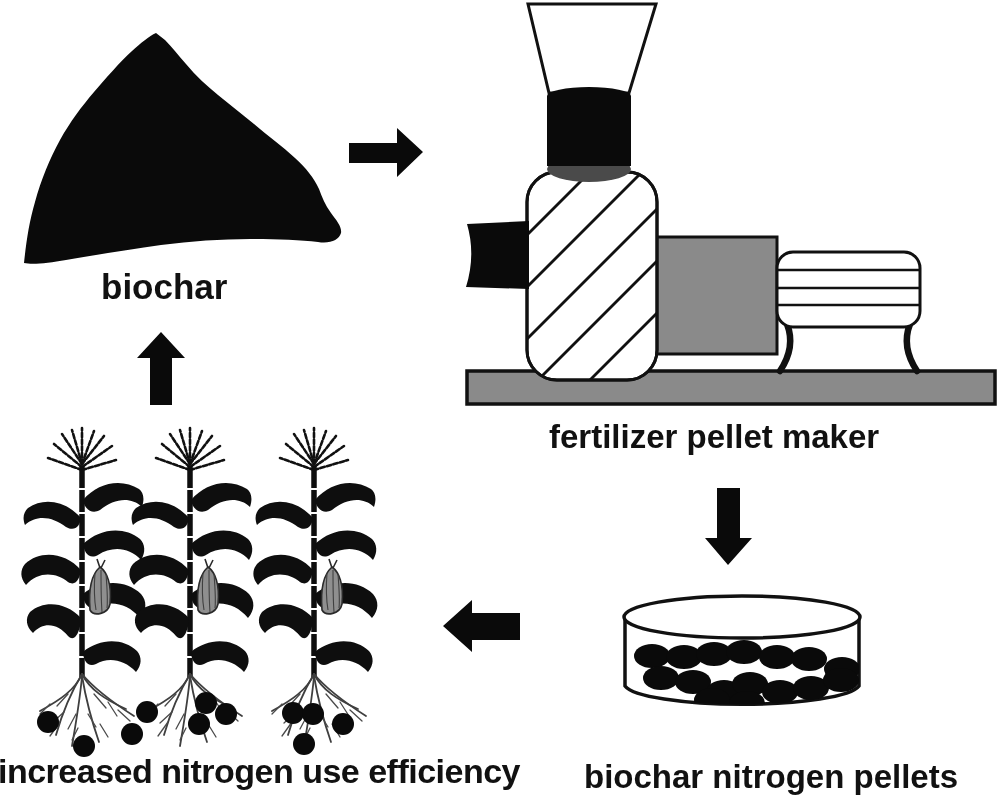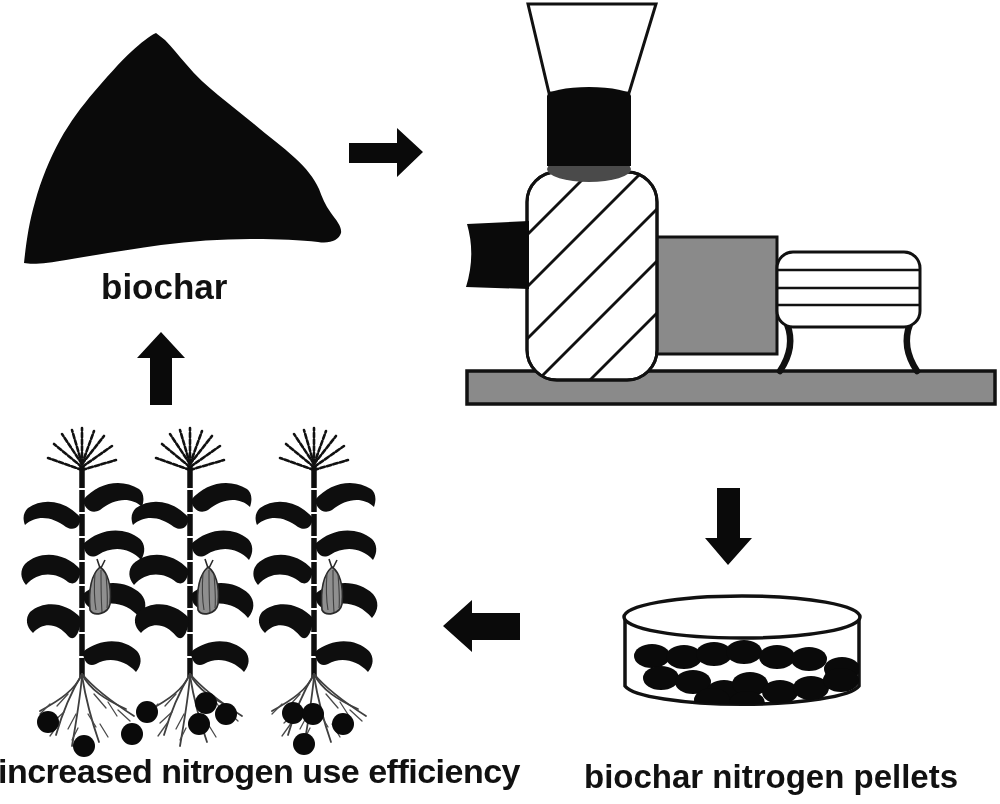--- a/index.html
+++ b/index.html
@@ -194,15 +194,16 @@
         <circle cx="199" cy="724" r="11"></circle>
         <circle cx="293" cy="713" r="11"></circle>
         <circle cx="313" cy="714" r="11"></circle>
         <circle cx="343" cy="724" r="11"></circle>
         <circle cx="304" cy="744" r="11"></circle>
       </g>
     </g>
   </svg>
 
   <div id="label-biochar" class="figure-label">biochar</div>
+  <div id="label-pellet-maker" class="figure-label">fertilizer pellet maker</div>
   <div id="label-pellets" class="figure-label">biochar nitrogen pellets</div>
   <div id="label-plants" class="figure-label">increased nitrogen use efficiency</div>
 </div>
 
 </body></html>

